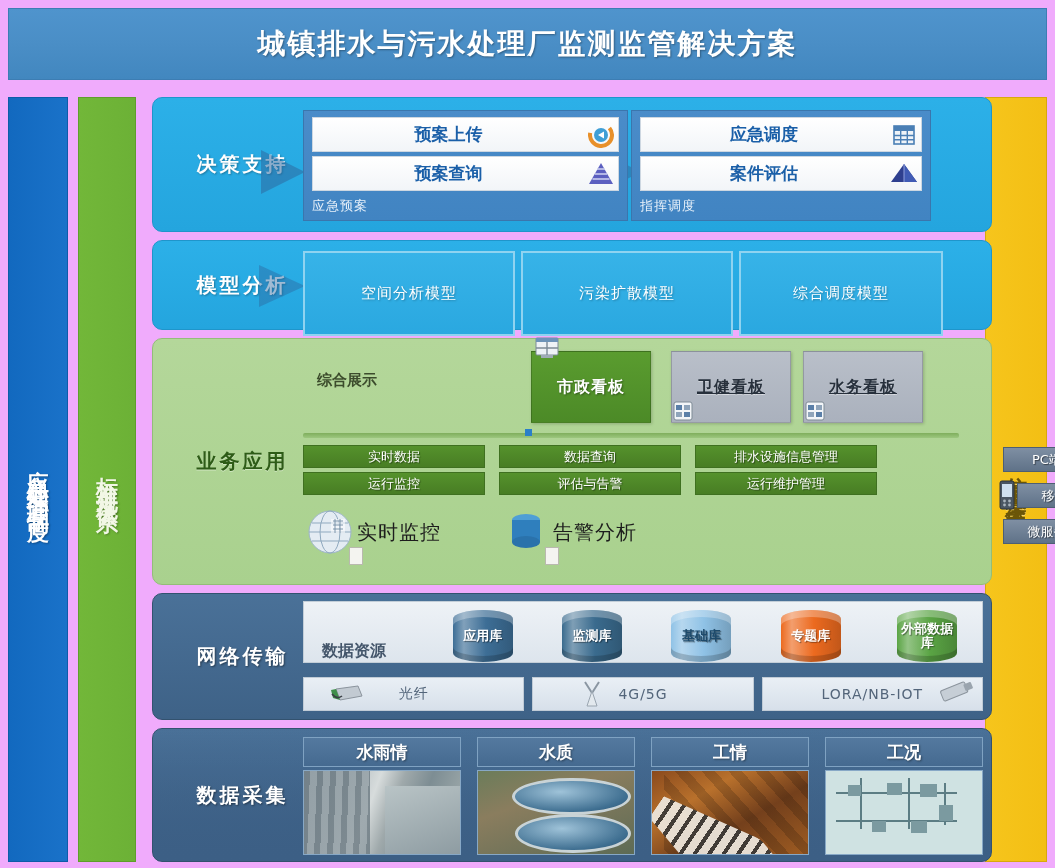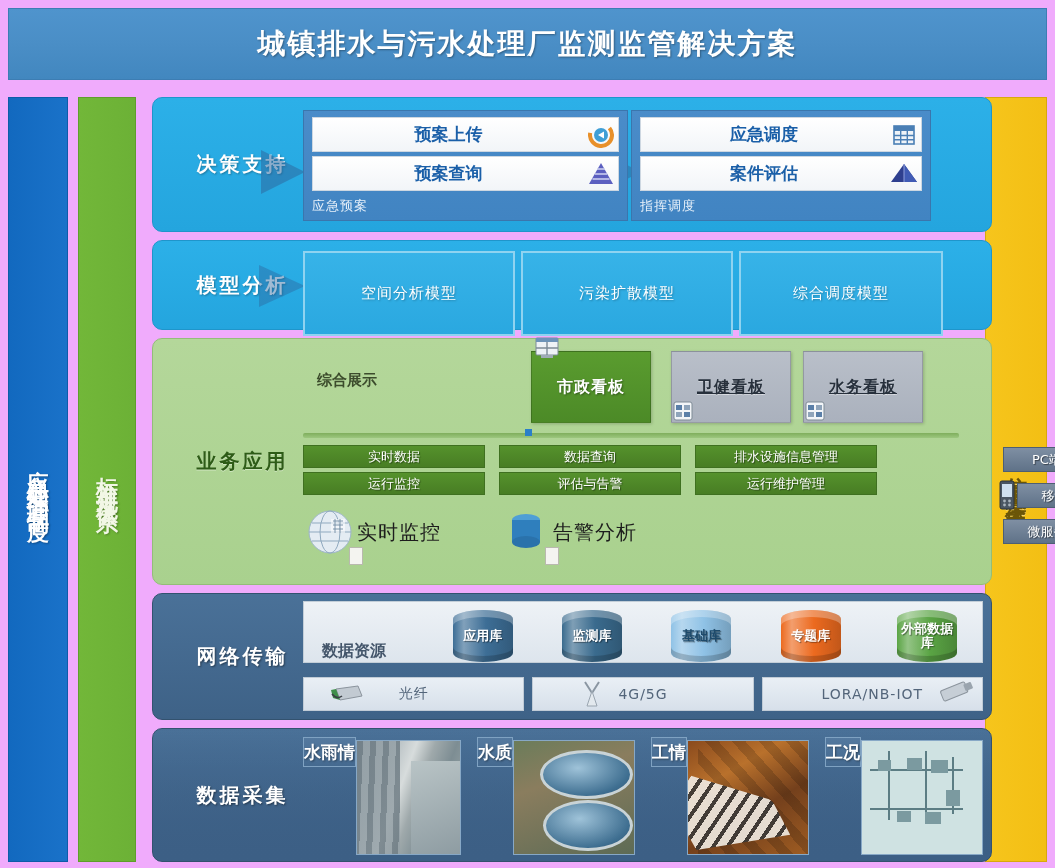--- a/index.html
+++ b/index.html
@@ -193,21 +193,21 @@
   .media-ico { position: absolute; font-size: 17px; }
 
   
   #layer-data {
     top: 631px; height: 134px;
     background: linear-gradient(180deg,#45699000,#3c5f85 100%), linear-gradient(180deg,#4a7198,#3c5f85);
     border: 1px solid #33526f;
   }
   #layer-data .layer-label { width: 146px; color: #ffffff; text-shadow: 1px 1px 2px rgba(0,0,0,.45); }
   .dc-wrap { position: absolute; left: 150px; top: 8px; width: 680px; height: 118px; display: flex; gap: 16px; }
-  .dc-card { flex: 1; display: flex; flex-direction: row; }
+  .dc-card { flex: 1; display: flex; flex-direction: column; }
   .dc-head {
     height: 30px; background: linear-gradient(180deg,#54799f,#456a90);
     border: 1px solid #7fa2c2;
     display: flex; align-items: center; justify-content: center;
     font-size: 17px; font-weight: bold; color: #ffffff; text-shadow: 1px 1px 2px rgba(0,0,0,.4);
   }
   .dc-img { flex: 1; margin-top: 3px; border: 1px solid #87a8c6; position: relative; overflow: hidden; }
 
   
   .th-rain { background: linear-gradient(110deg,#8d9aa2 0%,#b3bcc0 26%,#d7dcdc 42%,#9fa9ab 55%,#7d8d93 70%,#aab4b4 100%); }

